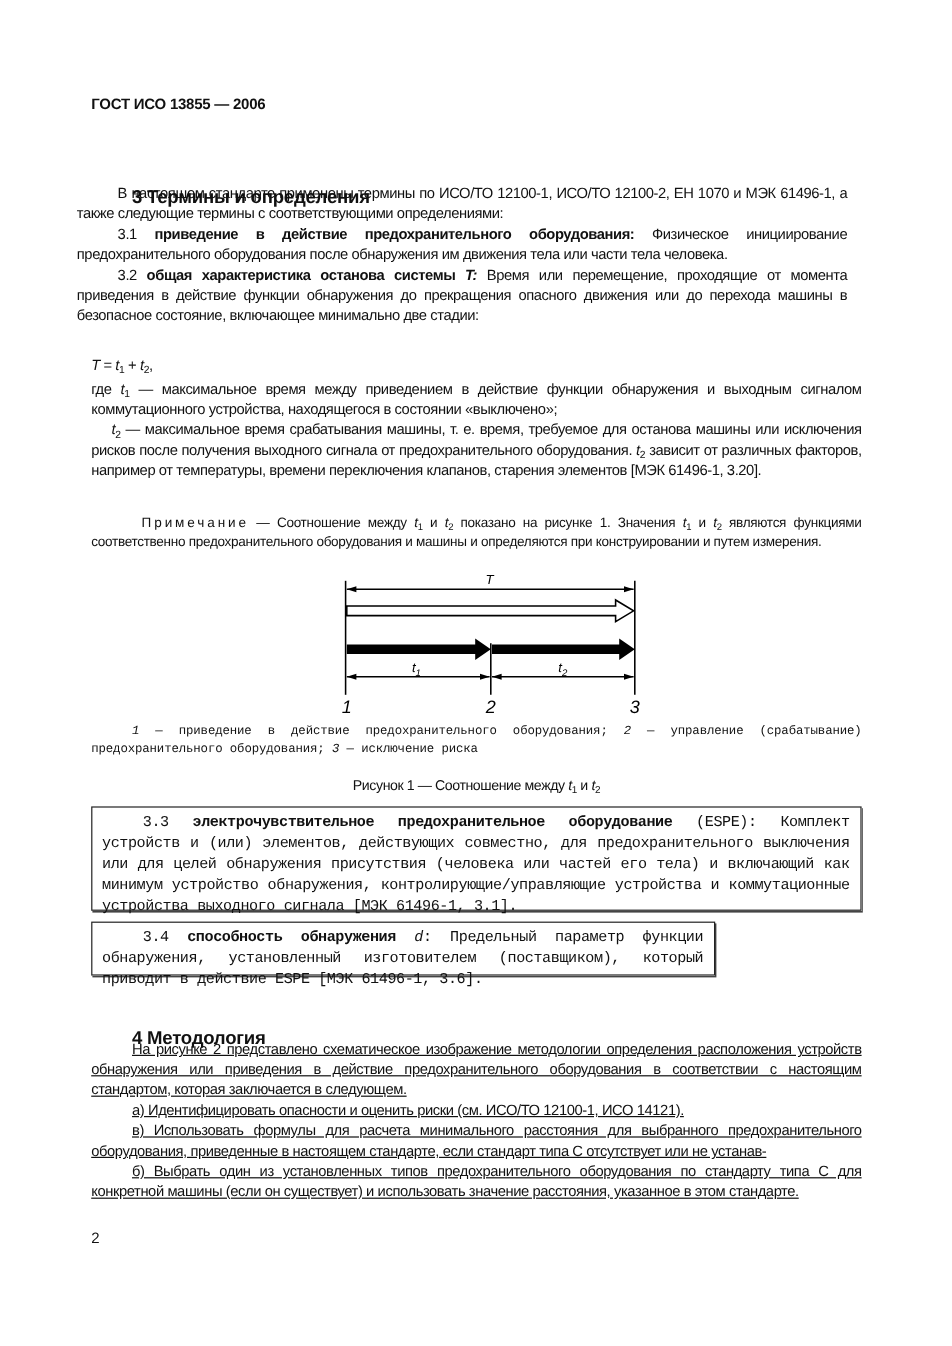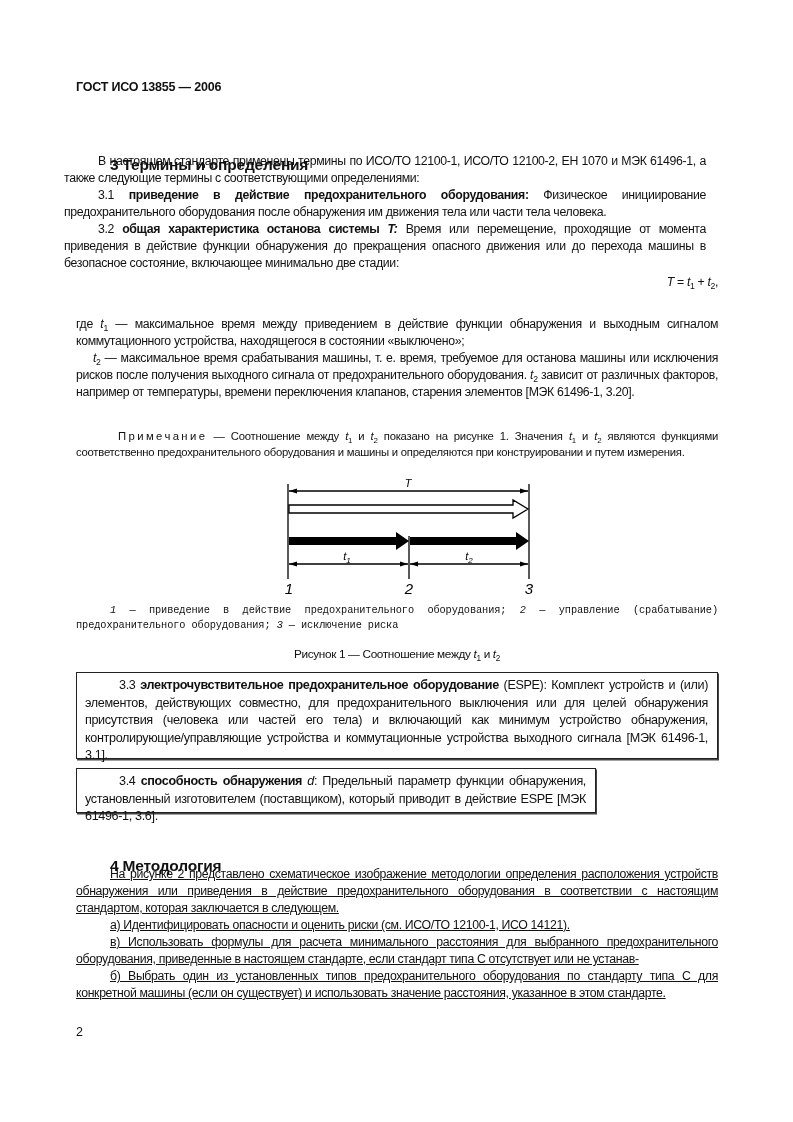--- a/index.html
+++ b/index.html
@@ -9,21 +9,21 @@
   .hdr { left: 76px; top: 80px; font-size: 12.5px; font-weight: bold; letter-spacing: -0.2px; }
   .h2 { font-size: 15.5px; font-weight: bold; letter-spacing: -0.2px; margin-top: 37px; }
   .p { font-size: 12.3px; line-height: 17px; text-align: justify; letter-spacing: -0.35px; }
   .ind { text-indent: 34px; }
   .note { font-size: 11.3px; line-height: 15.5px; text-align: justify; letter-spacing: -0.25px; }
   .leg { font-size: 10.3px; line-height: 15px; text-align: justify; letter-spacing: -0.1px; font-family: Liberation Mono, monospace; }
   b { font-weight: bold; }
   i { font-style: italic; }
   sub { font-size: 70%; vertical-align: -3px; line-height: 0; }
   .box { border: 1.2px solid #222; box-shadow: 1px 1.5px 0 #444; padding: 4px 9px 4px 8px; box-sizing: border-box; }
-  .box .p { font-size: 12.6px; line-height: 17.5px; }
+  .box .p { font-size: 12.6px; line-height: 17.5px; font-family: Liberation Mono, monospace; }
   .spaced { letter-spacing: 2.4px; }
   svg text { font-family: "Liberation Sans", sans-serif; }
 </style>
 </head>
 <body>
 
 <div class="abs hdr">ГОСТ ИСО 13855 — 2006</div>
 
 <div class="abs h2" style="left:110px; top:119px;">3 Термины и определения</div>
 
@@ -35,21 +35,21 @@
     <span>Физическое инициирование предохранительного оборудования после обнаружения им движения тела или части тела человека.</span>
   </div>
   <div class="p ind">
     <span>3.2</span>
     <b>общая характеристика останова системы</b>
     <b><i>T:</i></b>
     <span>Время или перемещение, проходящие от момента приведения в действие функции обнаружения до прекращения опасного движения или до перехода машины в безопасное состояние, включающее минимально две стадии:</span>
   </div>
 </div>
 
-<div class="abs p" style="left:76px; top:274px; width:642px; text-align:right;">
+<div class="abs p" style="left:76px; top:296px; width:642px; text-align:left;">
   <i>T</i><span> = </span><i>t</i><sub>1</sub><span> + </span><i>t</i><sub>2</sub><span>,</span>
 </div>
 
 <div class="abs" style="left:76px; top:316px; width:642px;">
   <div class="p">
     <span>где </span><i>t</i><sub>1</sub><span> — максимальное время между приведением в действие функции обнаружения и выходным сигналом коммутационного устройства, находящегося в состоянии «выключено»;</span>
   </div>
   <div class="p ind" style="text-indent:17px;">
     <i>t</i><sub>2</sub><span> — максимальное время срабатывания машины, т. е. время, требуемое для останова машины или исключения рисков после получения выходного сигнала от предохранительного оборудования. </span><i>t</i><sub>2</sub><span> зависит от различных факторов, например от температуры, времени переключения клапанов, старения элементов [МЭК 61496-1, 3.20].</span>
   </div>

